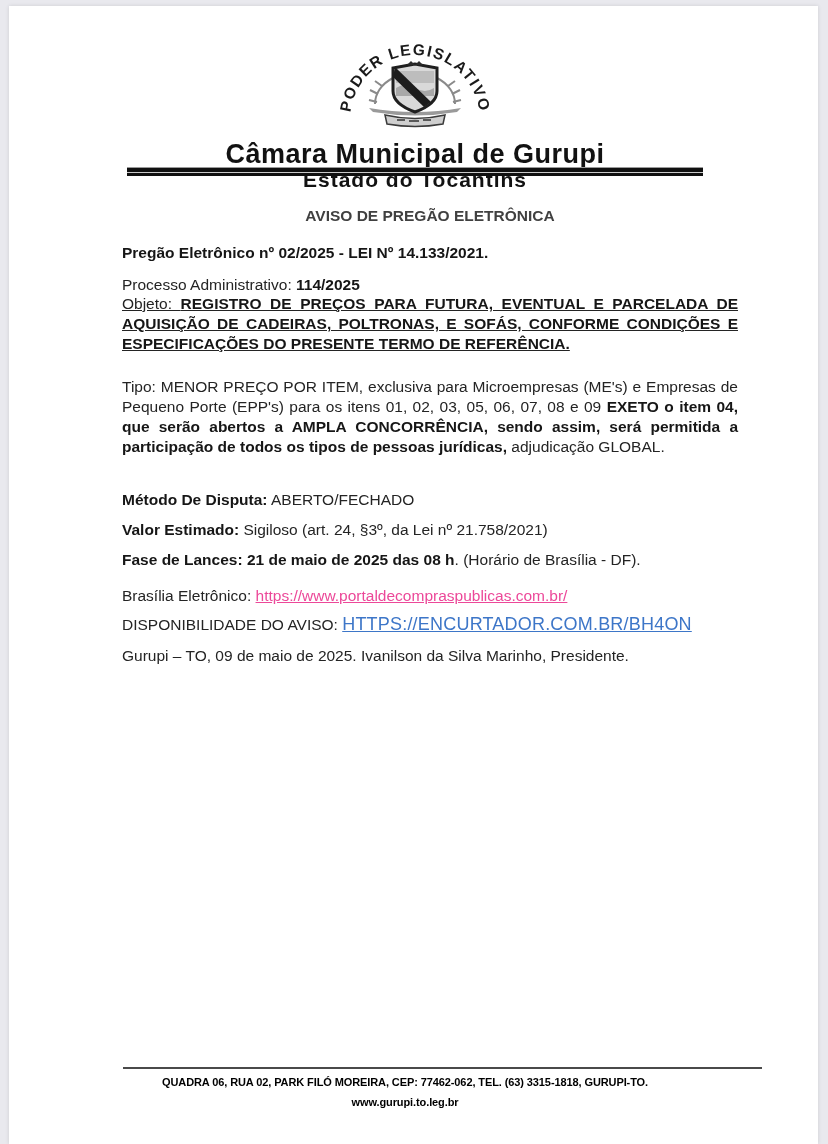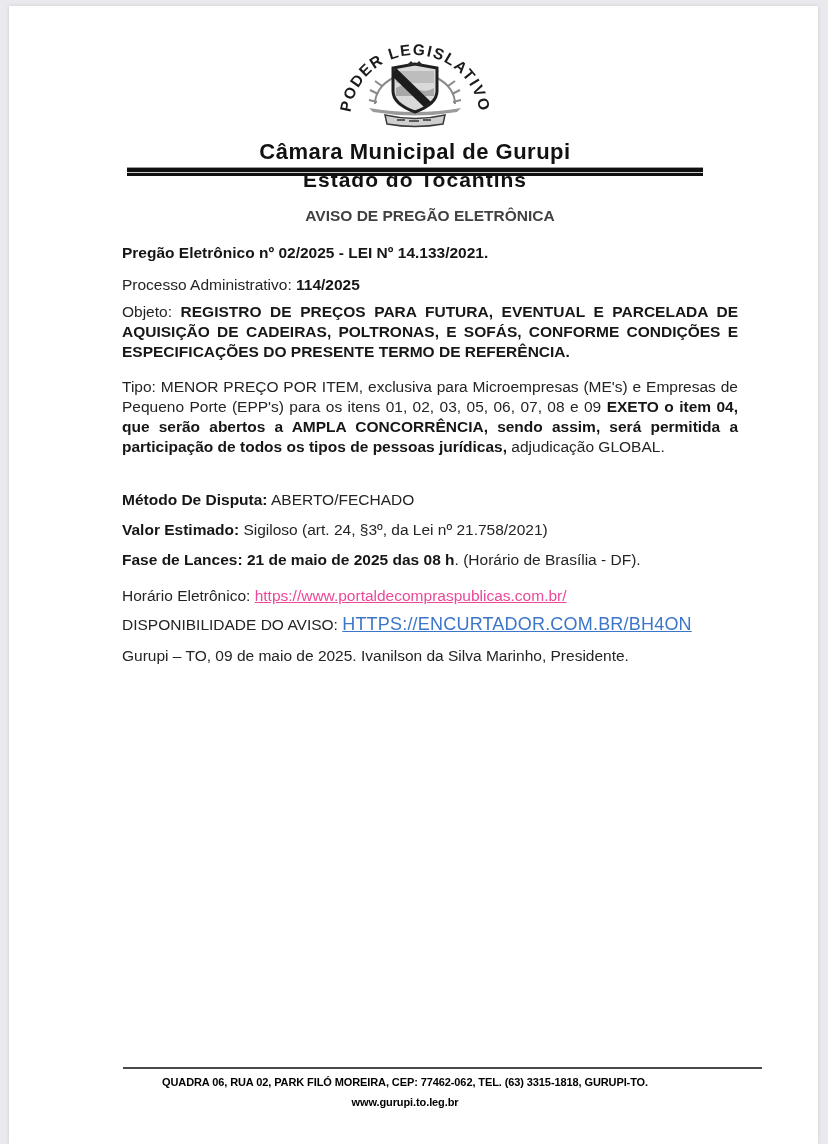--- a/index.html
+++ b/index.html
@@ -10,30 +10,30 @@
     -webkit-font-smoothing:antialiased;
   }
   .page{
     position:absolute;left:9px;top:6px;right:10px;bottom:0;
     background:#ffffff;color:#1d1d1d;
     box-shadow:0 0 4px rgba(0,0,0,.12);
   }
   .emblem{position:absolute;top:30px;left:316px;width:180px;height:95px;}
   .org-line{position:absolute;left:118px;width:576px;text-align:center;color:#121212;}
   .org-state{top:116px;font-size:21px;font-weight:700;letter-spacing:1px;margin-top:46px;}
-  .org-name{top:133px;font-size:22px;font-weight:700;letter-spacing:.5px;}
+  .org-name{top:133px;font-size:27px;font-weight:700;letter-spacing:.5px;}
   .header-divider{
     position:absolute;left:118px;top:161px;width:576px;height:9px;
     background:linear-gradient(#9a9a9a 0 10%,#101010 10% 52%,#c9c9c9 52% 64%,#101010 64% 100%);
   }
   .content{position:absolute;left:113px;width:616px;font-size:15.5px;line-height:20px;color:#242424;}
   .doc-title{top:200px;text-align:center;font-weight:700;font-size:15.5px;color:#404040;}
   .p-pregao{top:237px;font-weight:700;color:#161616;}
   .p-processo{top:269px;}
-  .p-objeto{top:296px;text-align:justify;}
+  .p-objeto{top:288px;text-align:justify;text-decoration:underline;}
   .p-tipo{top:371px;text-align:justify;}
   .p-metodo{top:484px;}
   .p-valor{top:514px;}
   .p-fase{top:544px;}
   .p-endereco{top:580px;}
   .p-disponibilidade{top:608px;}
   .p-date{top:640px;}
   .b{font-weight:700;color:#161616;}
   a.doclink{text-decoration:underline;cursor:pointer;}
   .link-small{font-size:18px;font-weight:400;letter-spacing:.2px;}
@@ -92,21 +92,21 @@
   <div class="content p-objeto"><span>Objeto: </span><span class="b">REGISTRO DE PREÇOS PARA FUTURA, EVENTUAL E PARCELADA DE AQUISIÇÃO DE CADEIRAS, POLTRONAS, E SOFÁS, CONFORME CONDIÇÕES E ESPECIFICAÇÕES DO PRESENTE TERMO DE REFERÊNCIA.</span></div>
 
   <div class="content p-tipo"><span>Tipo: MENOR PREÇO POR ITEM, exclusiva para Microempresas (ME's) e Empresas de Pequeno Porte (EPP's) para os itens 01, 02, 03, 05, 06, 07, 08 e 09 </span><span class="b">EXETO o item 04, que serão abertos a AMPLA CONCORRÊNCIA, sendo assim, será permitida a participação de todos os tipos de pessoas jurídicas,</span><span> adjudicação GLOBAL.</span></div>
 
   <div class="content p-metodo"><span class="b">Método De Disputa:</span><span> ABERTO/FECHADO</span></div>
 
   <div class="content p-valor"><span class="b">Valor Estimado:</span><span> Sigiloso (art. 24, §3º, da Lei nº 21.758/2021)</span></div>
 
   <div class="content p-fase"><span class="b">Fase de Lances: 21 de maio de 2025 das 08 h</span><span>. (Horário de Brasília - DF).</span></div>
 
-  <div class="content p-endereco"><span>Horário Eletrônico: </span><a class="doclink" style="color: #ec4899;">https://www.portaldecompraspublicas.com.br/</a></div>
+  <div class="content p-endereco"><span>Brasília Eletrônico: </span><a class="doclink" style="color: #ec4899;">https://www.portaldecompraspublicas.com.br/</a></div>
 
   <div class="content p-disponibilidade"><span>DISPONIBILIDADE DO AVISO:  </span><a class="doclink link-small" style="color: rgb(61, 118, 200);">HTTPS://ENCURTADOR.COM.BR/BH4ON</a></div>
 
   <div class="content p-date">Gurupi – TO, 09 de maio de 2025. Ivanilson da Silva Marinho, Presidente.</div>
 
   <div class="footer-divider"></div>
   <div class="footer-text">
     <div>QUADRA 06, RUA 02, PARK FILÓ MOREIRA, CEP: 77462-062, TEL. (63) 3315-1818,  GURUPI-TO.</div>
     <div>www.gurupi.to.leg.br</div>
   </div>

